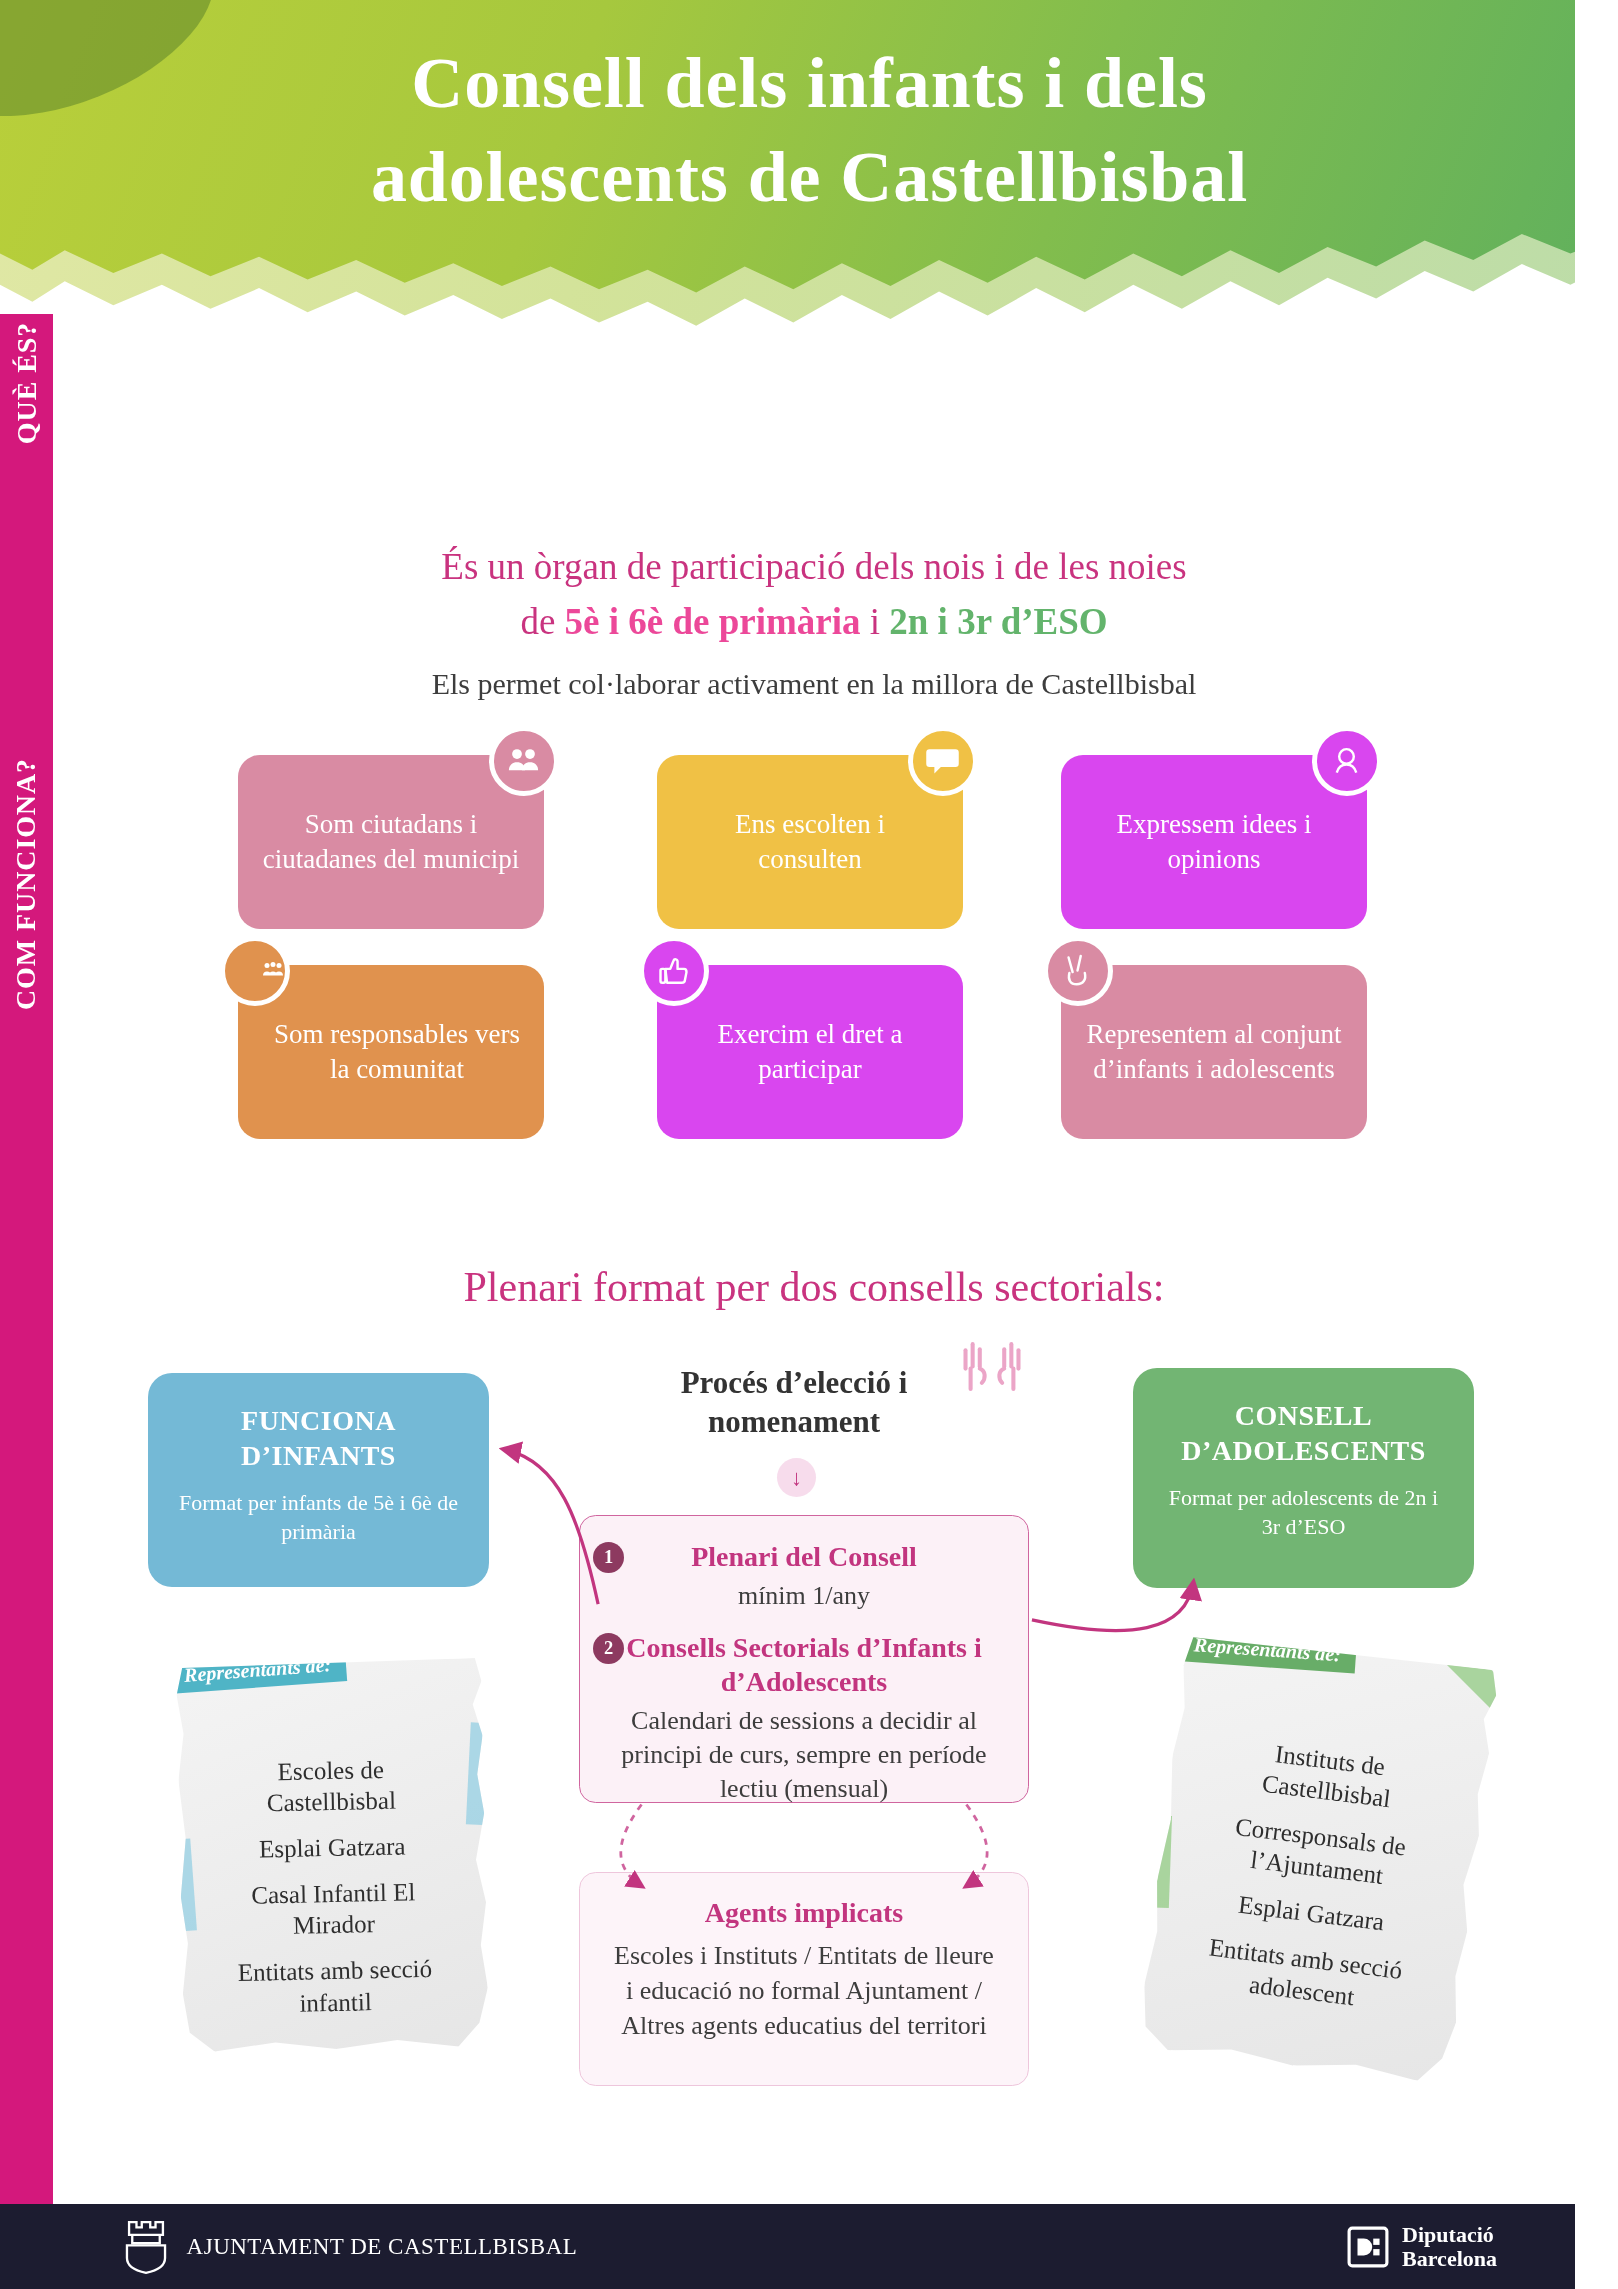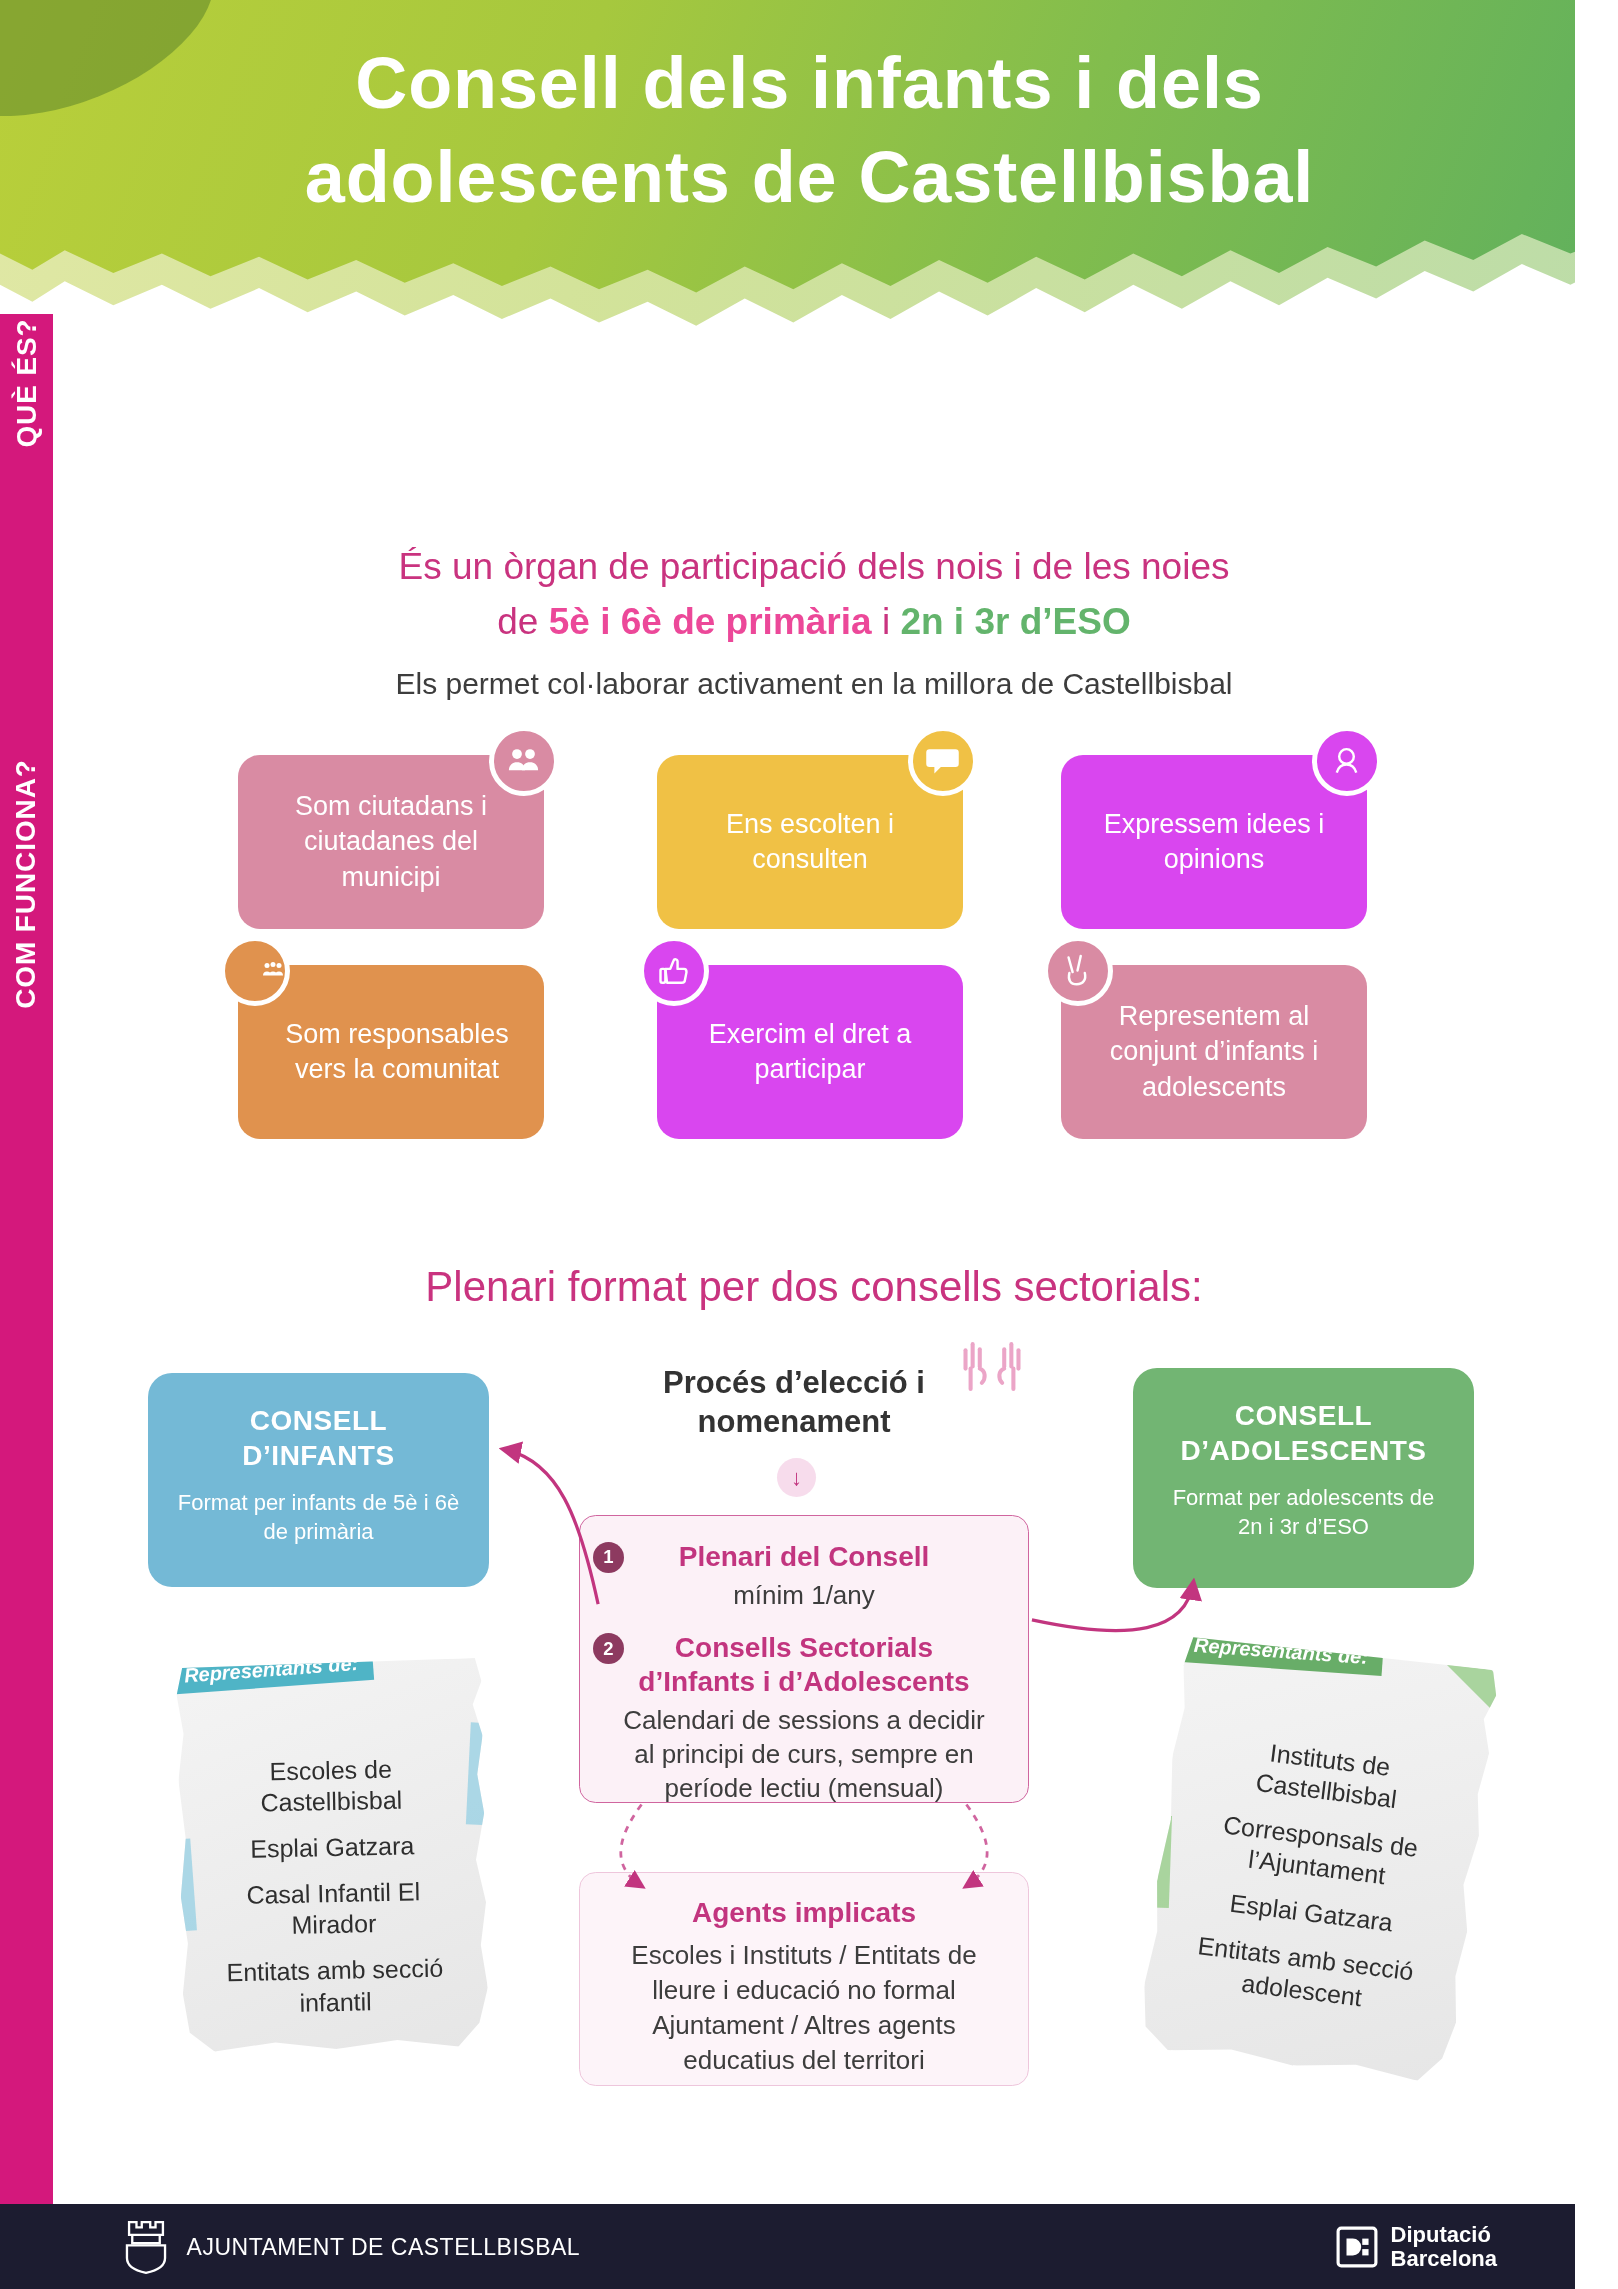--- a/index.html
+++ b/index.html
@@ -1,17 +1,17 @@
 <!DOCTYPE html>
 <html style="font-size:14.8px"><head>
 <meta charset="utf-8">
 <style>
   html,body{margin:0;padding:0;}
   .page{position:relative;width:1575px;height:2290px;background:#ffffff;
-        font-family:Liberation Sans, sans-serif;overflow:hidden;}
+        font-family:Liberation Serif, serif;overflow:hidden;}
 
   
   .header{position:absolute;top:0;left:0;width:1619px;height:351px;}
   .hdr-bg-light{position:absolute;top:0;left:0;width:1619px;height:343px;opacity:.6;
     background:linear-gradient(110deg,#cdd96a 0%,#b5d056 40%,#8fc56f 100%);
     clip-path:polygon(0 0,100% 0,100% 76%,97% 83%,94% 77%,91% 85%,88% 79%,85% 87%,82% 81%,79% 89%,76% 82%,73% 90%,70% 83%,67% 91%,64% 84%,61% 92%,58% 85%,55% 93%,52% 86%,49% 94%,46% 87%,43% 95%,40% 88%,37% 94%,34% 87%,31% 93%,28% 86%,25% 92%,22% 85%,19% 91%,16% 84%,13% 90%,10% 83%,7% 89%,4% 82%,2% 88%,0 83%);}
   .hdr-bg-main{position:absolute;top:0;left:0;width:1619px;height:325px;
     background:linear-gradient(110deg,#b9cf3a 0%,#a6c83e 35%,#82bd4d 65%,#5fb05e 100%);
     clip-path:polygon(0 0,100% 0,100% 72%,97% 78%,94% 72%,91% 80%,88% 74%,85% 82%,82% 76%,79% 84%,76% 77%,73% 85%,70% 78%,67% 86%,64% 79%,61% 87%,58% 80%,55% 88%,52% 81%,49% 89%,46% 82%,43% 90%,40% 83%,37% 89%,34% 82%,31% 88%,28% 81%,25% 87%,22% 80%,19% 86%,16% 79%,13% 85%,10% 78%,7% 84%,4% 77%,2% 83%,0 78%);}
   .leaf{position:absolute;left:-83px;top:-55px;width:305px;height:157px;border-radius:50%;
@@ -191,21 +191,21 @@
           <path d="M24 24 28 6"></path>
           <path d="M14 27c-2 8 1 14 9 14s12-6 10-14"></path>
         </svg>
     </div>
     <span>Representem al conjunt d’infants i adolescents</span>
   </div>
 
   <div class="how-heading">Plenari format per dos consells sectorials:</div>
 
   <div class="consell consell-infants">
-    <h3>CONSELL D’INFANTS</h3>
+    <h3>FUNCIONA D’INFANTS</h3>
     <p>Format per infants de 5è i 6è de primària</p>
   </div>
 
   <div class="proces">Procés d’elecció i nomenament</div>
   <div class="hands-wrap">
     <svg viewBox="0 0 70 54" width="74" height="55">
       <g stroke="#eba5c7" stroke-width="4" fill="none" stroke-linecap="round">
         <path d="M14 52V32"></path>
           <path d="M9 32V14"></path>
           <path d="M16 30V8"></path>

